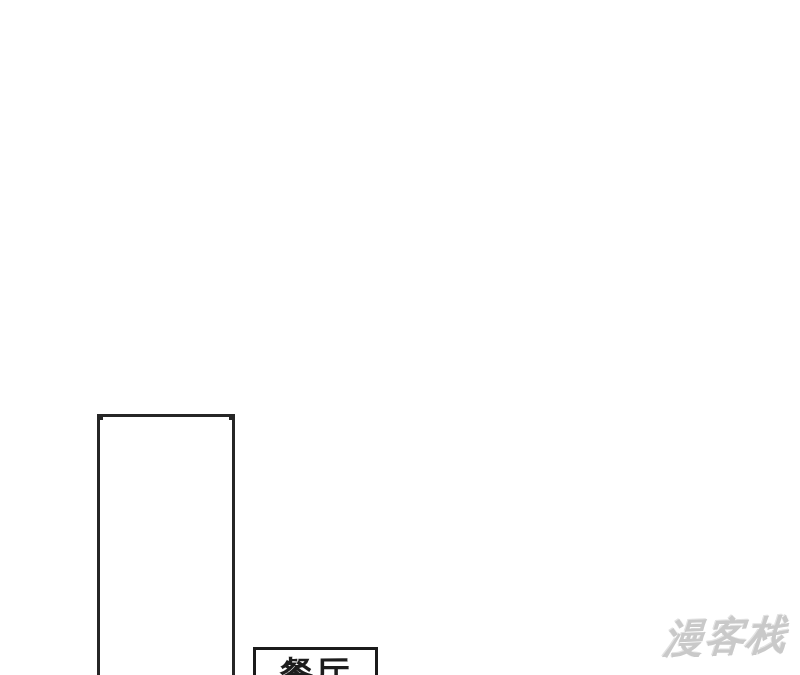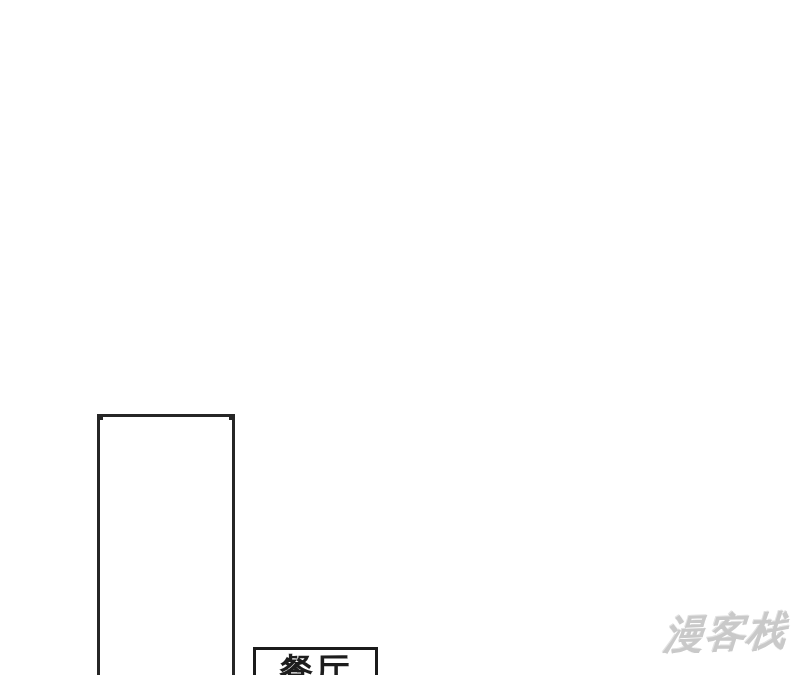--- a/index.html
+++ b/index.html
@@ -6,21 +6,21 @@
     margin: 0;
     padding: 0;
     background: #ffffff;
   }
   .page {
     position: relative;
     width: 800px;
     height: 675px;
     background: #ffffff;
     overflow: hidden;
-    font-family: Liberation Mono, monospace;
+    font-family: Liberation Sans, sans-serif;
   }
 
   
   .panel-outline {
     position: absolute;
     left: 97px;
     top: 414px;
     width: 138px;
     height: 320px;            
     box-sizing: border-box;

